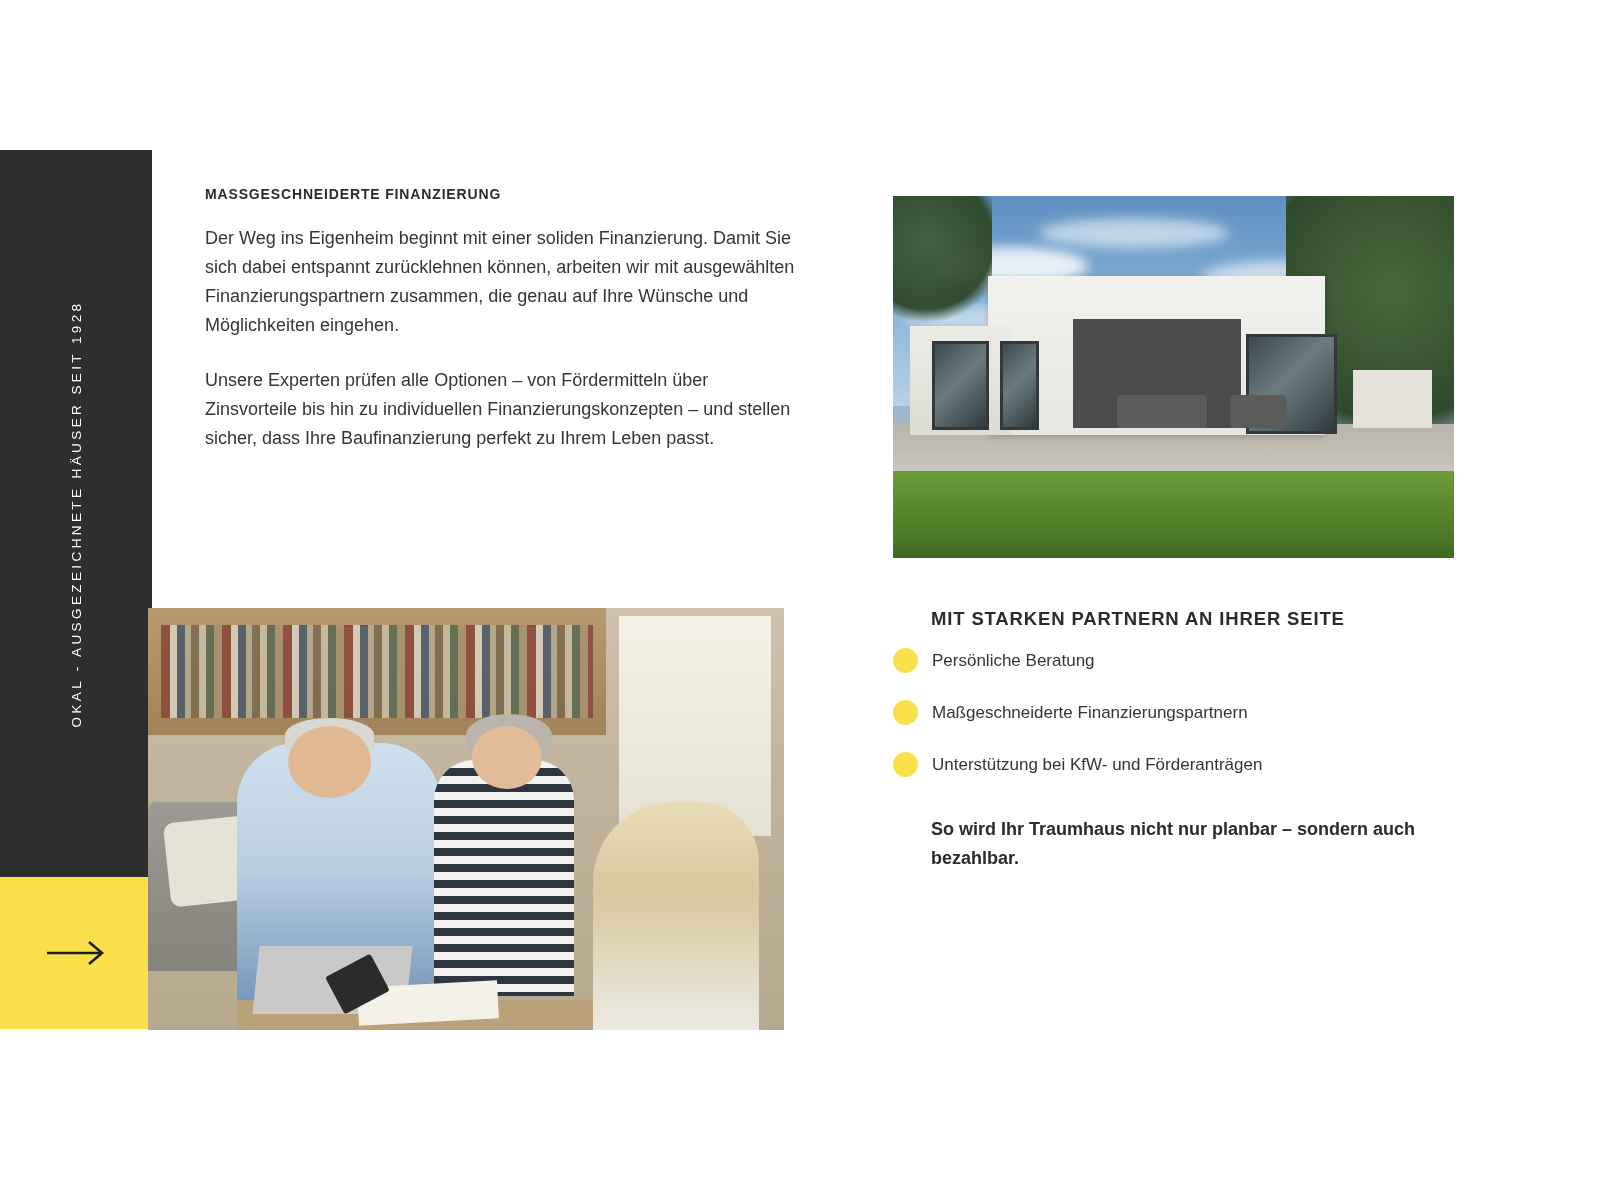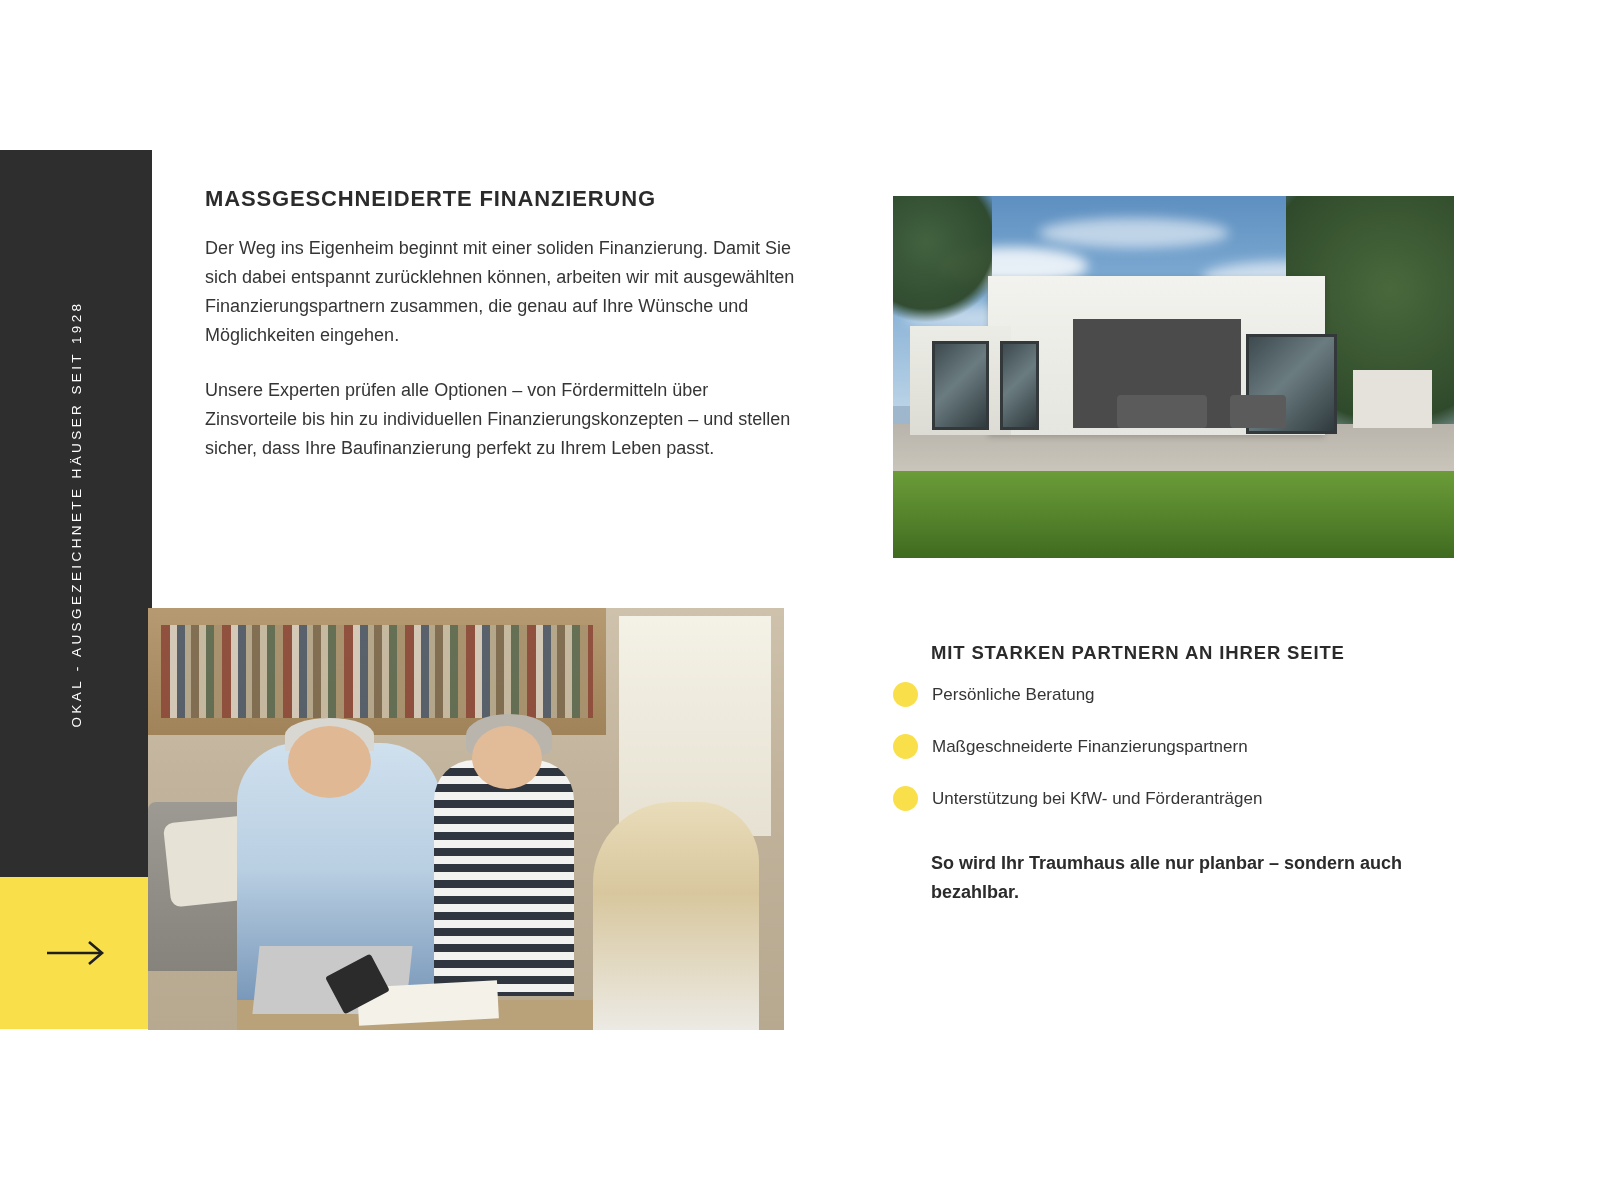--- a/index.html
+++ b/index.html
@@ -55,21 +55,21 @@
   .arrow-block svg { display: block; }
 
   
   .text-col {
     position: absolute;
     left: 205px;
     top: 186px;
     width: 590px;
   }
   .heading {
-    font-size: 22px;
+    font-size: 14px;
     font-weight: bold;
     letter-spacing: 0.85px;
     color: #2b2b2b;
     margin: 0 0 22px 0;
     text-transform: uppercase;
     font-family: "Liberation Sans", sans-serif;
   }
   .para {
     font-size: 18px;
     line-height: 29px;
@@ -98,21 +98,21 @@
     width: 561px;
     height: 362px;
     overflow: hidden;
     background: #9fb7cd;
   }
 
   
   .right-col {
     position: absolute;
     left: 893px;
-    top: 642px;
+    top: 608px;
     width: 600px;
   }
   .right-heading {
     font-size: 18.5px;
     font-weight: bold;
     letter-spacing: 0.85px;
     color: #2b2b2b;
     margin: 0 0 18px 38px;
     text-transform: uppercase;
   }
@@ -354,14 +354,14 @@
   </div>
   <div class="bullet-row">
     <span class="bullet-dot"></span>
     <span class="bullet-text">Maßgeschneiderte Finanzierungspartnern</span>
   </div>
   <div class="bullet-row">
     <span class="bullet-dot"></span>
     <span class="bullet-text">Unterstützung bei KfW- und Förderanträgen</span>
   </div>
 
-  <p class="closing">So wird Ihr Traumhaus alle nur planbar – sondern auch bezahlbar.</p>
+  <p class="closing">So wird Ihr Traumhaus nicht nur planbar – sondern auch bezahlbar.</p>
 </div>
 
 </body></html>

